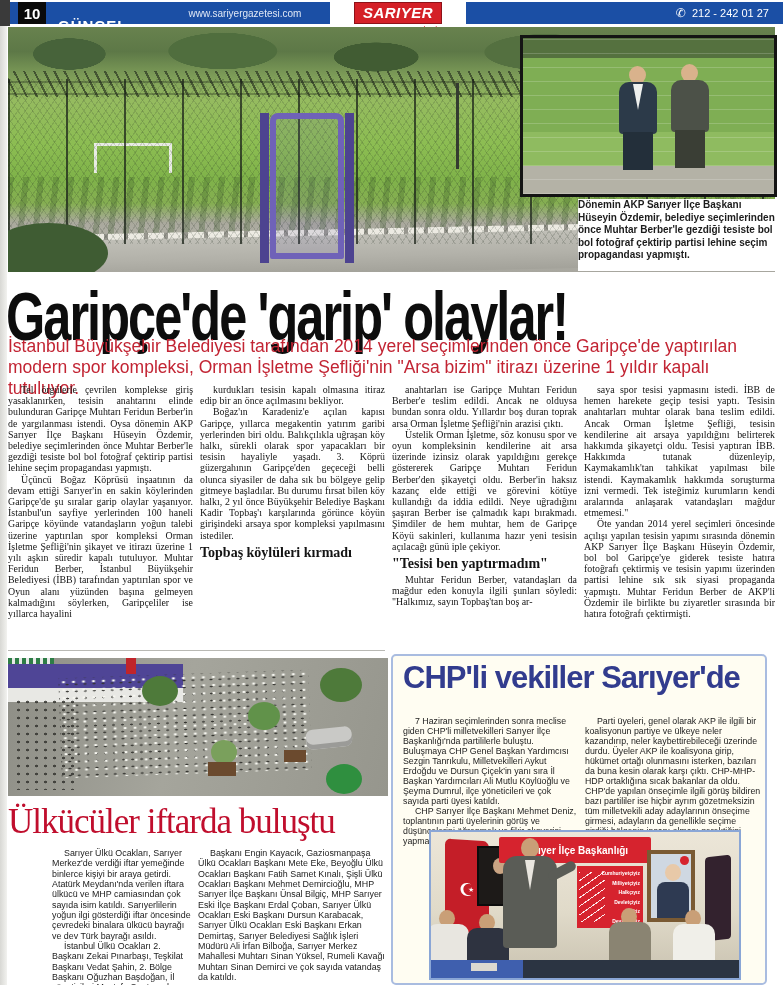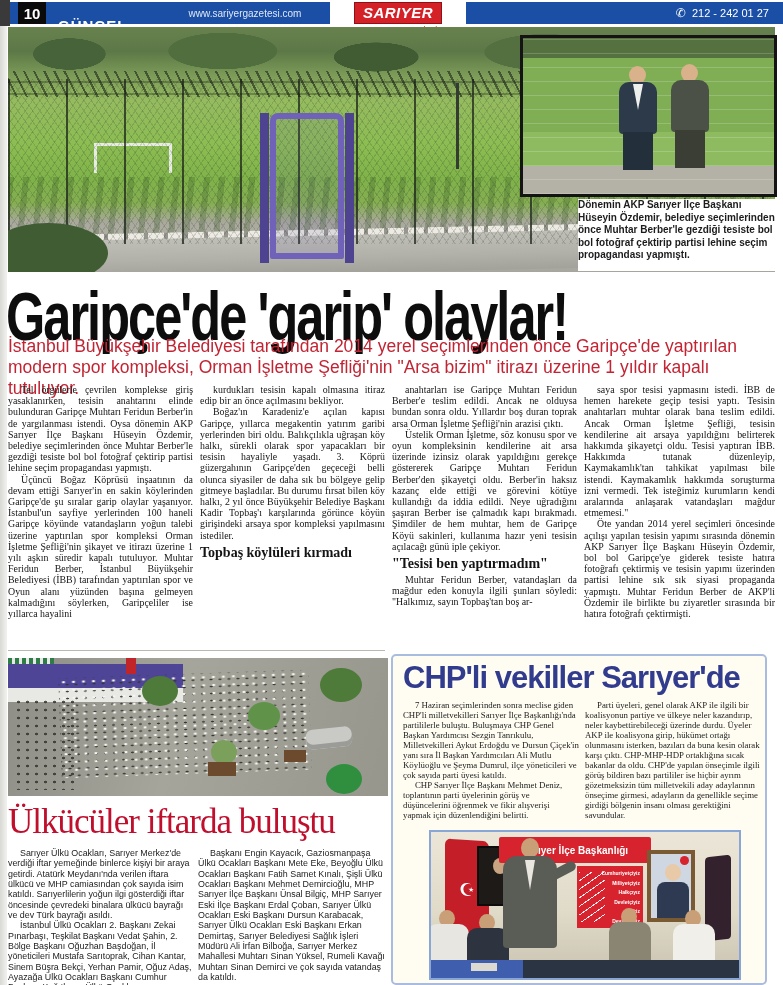--- a/index.html
+++ b/index.html
@@ -101,27 +101,27 @@
   .if-plnt { position:absolute; background:#6b4a2e; }
   .if-p1 { left:200px; top:104px; width:28px; height:14px; }
   .if-p2 { left:276px; top:92px; width:22px; height:12px; }
   .if-car { position:absolute; left:298px; top:70px; width:46px; height:20px; background:#c9c9c6; border-radius:7px; transform:rotate(-6deg); box-shadow:inset 0 -5px 0 #9b9b98; }
   .if-umb { position:absolute; left:318px; top:106px; width:36px; height:30px; border-radius:50%; background:#2f8f3f; }
   .if-flag { position:absolute; left:118px; top:0; width:10px; height:16px; background:#c0252a; }
 
   .ulku-headline { position:absolute; left:8px; top:802px; width:382px; color:#c00e2d; font-size:35px; letter-spacing:-1px; font-weight:normal; font-family:Liberation Serif, serif; }
   .ulku-col { position:absolute; top:848px; height:137px; font-size:8.9px; line-height:10.35px; text-align:left; color:#222; overflow:hidden; }
   .ulku-col p { text-indent:12px; }
-  #ulku1 { left:8px; width:184px; }
+  #ulku1 { left:8px; width:184px;padding-left:44px; }
   #ulku2 { left:198px; width:190px; }
 
   
   .chp-box { position:absolute; left:391px; top:654px; width:376px; height:331px; background:#fffdf2; border:2px solid #a9bce0; border-radius:5px; overflow:hidden; }
   .chp-headline { position:absolute; left:10px; top:4px; width:360px; color:#323c8e; font-size:31px; font-weight:bold; letter-spacing:-1px; white-space:nowrap; }
-  .chp-col { position:absolute; top:44px; height:132px; font-size:8.8px; line-height:10px; text-align:left; color:#222; overflow:hidden;font-family:Liberation Serif, serif; }
+  .chp-col { position:absolute; top:60px; height:132px; font-size:8.8px; line-height:10px; text-align:left; color:#222; overflow:hidden; }
   .chp-col p { text-indent:12px; }
   #chp1 { left:10px; width:176px; }
   #chp2 { left:192px; width:176px; }
 
   .photo-chp { position:absolute; left:36px; top:174px; width:312px; height:150px; border:2px solid #8aa6d6; overflow:hidden;
     background:linear-gradient(180deg,#ece6d8 0%,#e0dac9 55%,#c9c2b0 100%); }
   .chp-banner { position:absolute; left:68px; top:5px; width:152px; height:26px; background:#d6232e; border-radius:2px;
     color:#fff; font-weight:bold; font-size:10px; display:flex; align-items:center; justify-content:center; }
   .chp-arrows { position:absolute; left:146px; top:34px; width:66px; height:62px; background:#d6232e; padding:3px 3px 0 0; }
   .chp-arrows .pr { display:block; text-align:right; color:#fff; font-size:5px; line-height:9.5px; font-weight:bold; }

